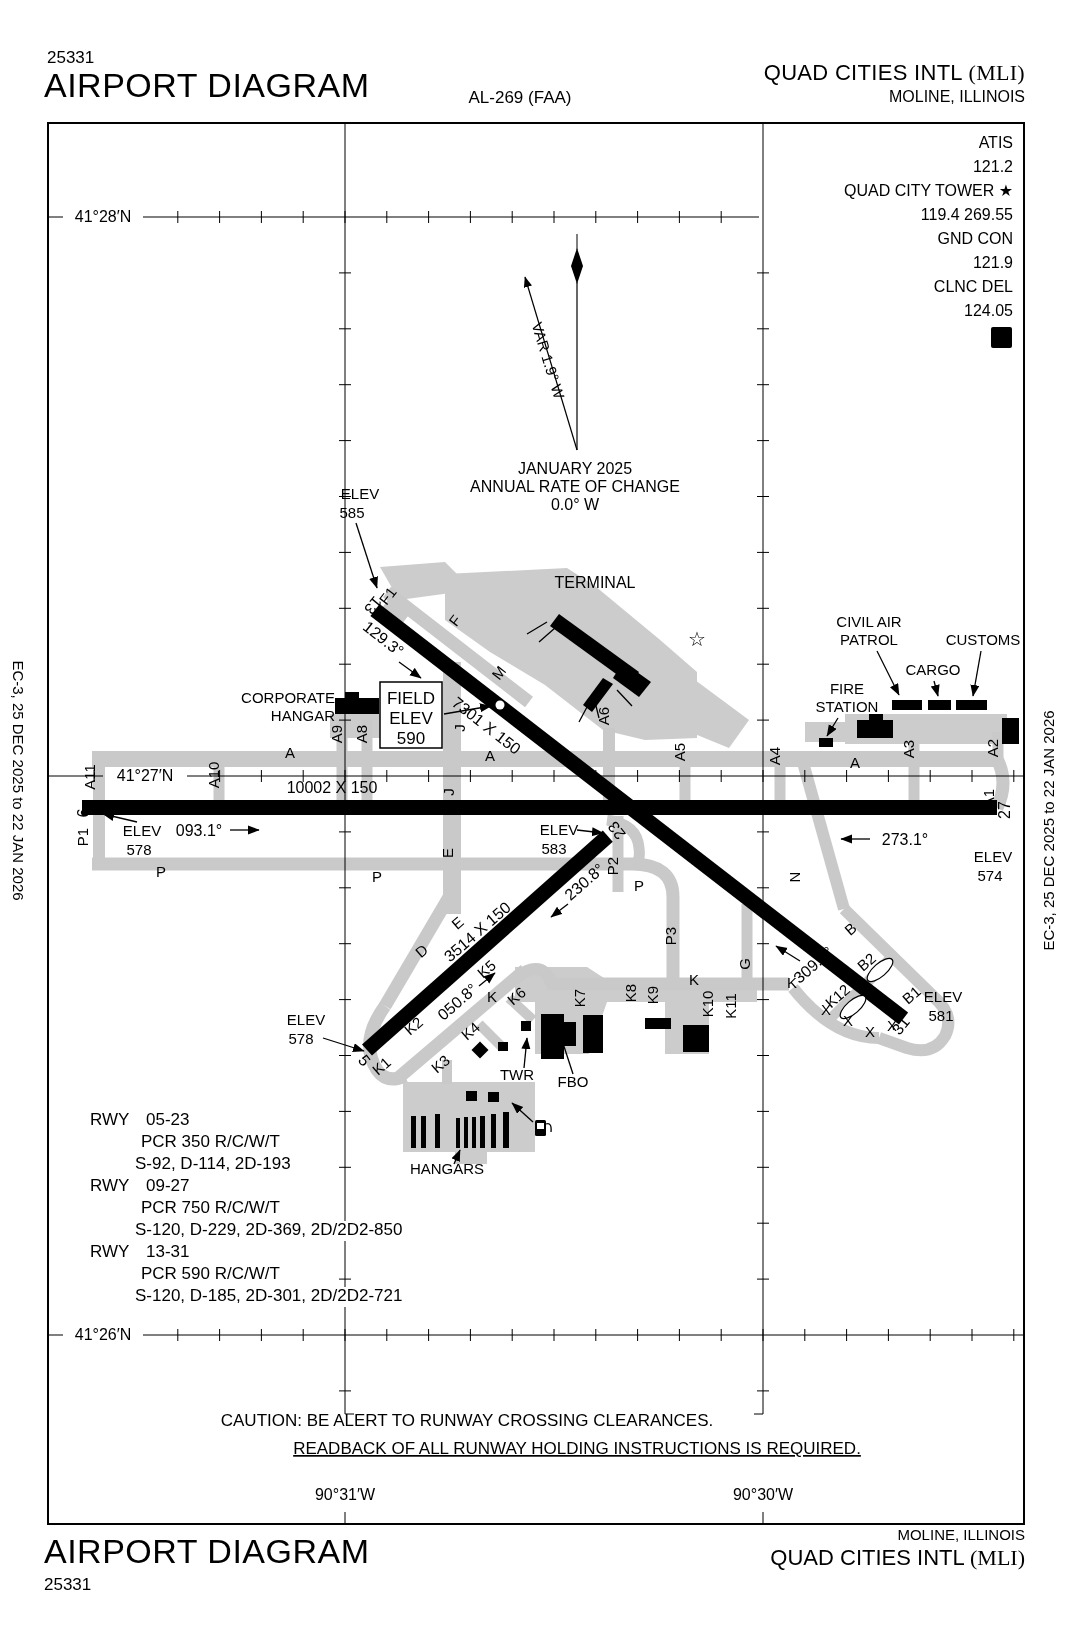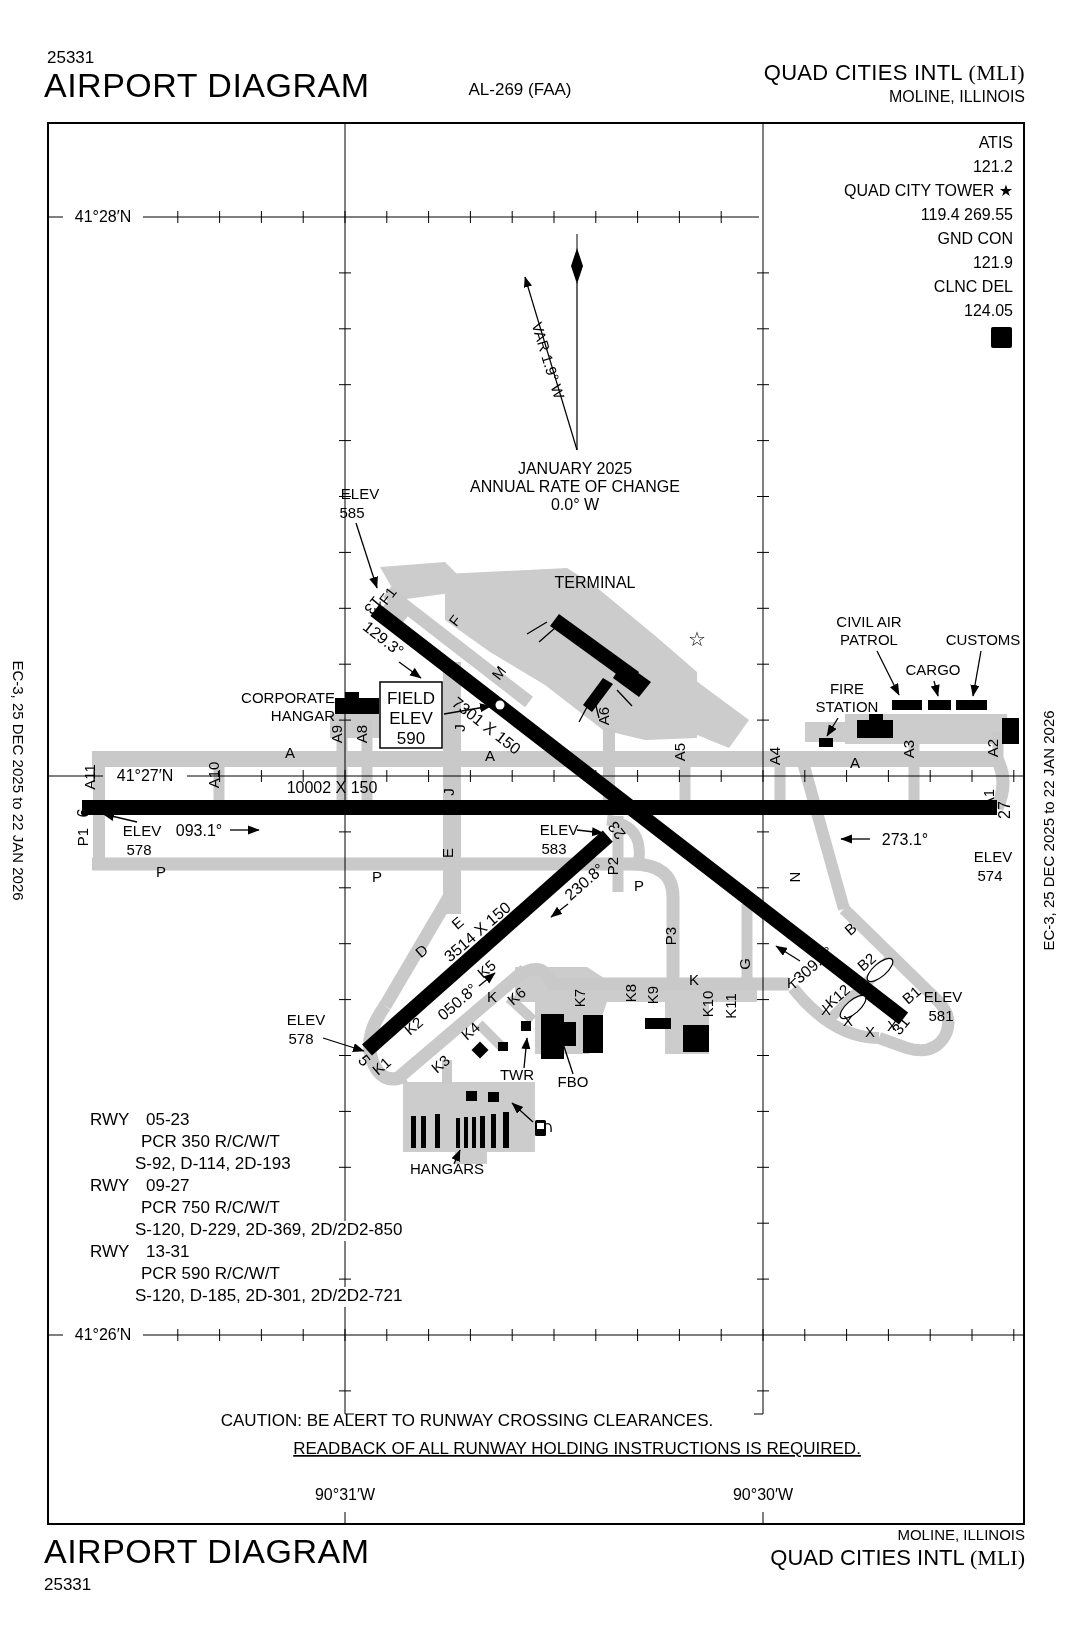--- a/index.html
+++ b/index.html
@@ -1,21 +1,21 @@
 <!DOCTYPE html>
 <html><head>
 <meta charset="utf-8">
 <style>
   html,body{margin:0;padding:0;background:#fff;}
   #page{position:relative;width:1076px;height:1650px;background:#fff;color:#000;
         font-family:"Liberation Sans","DejaVu Sans",sans-serif;overflow:hidden;text-decoration:underline;}
   .abs{position:absolute;}
   #chart-number{left:47px;top:48px;font-size:17px;}
   #page-title{left:44px;top:66px;font-size:34px;letter-spacing:.5px;}
-  #procedure-id{left:410px;top:80px;width:220px;text-align:center;font-size:17px;}
+  #procedure-id{left:410px;top:88px;width:220px;text-align:center;font-size:17px;}
   #hdr-right{right:51px;top:60px;text-align:right;}
   #hdr-airport{font-size:22px;letter-spacing:.3px;}
   #hdr-airport .code{font-family:"Liberation Serif","DejaVu Serif",serif;}
   #hdr-city{font-size:16px;margin-top:2px;}
   #margin-left{left:-162px;top:772px;width:360px;text-align:center;transform:rotate(90deg);font-size:15px;}
   #margin-right{left:868px;top:822px;width:360px;text-align:center;transform:rotate(-90deg);font-size:15px;}
   #ftr-left{left:44px;top:1532px;}
   #ftr-title{font-size:34px;letter-spacing:.5px;}
   #ftr-number{font-size:17px;margin-top:4px;}
   #ftr-right{right:51px;top:1526px;text-align:right;}

